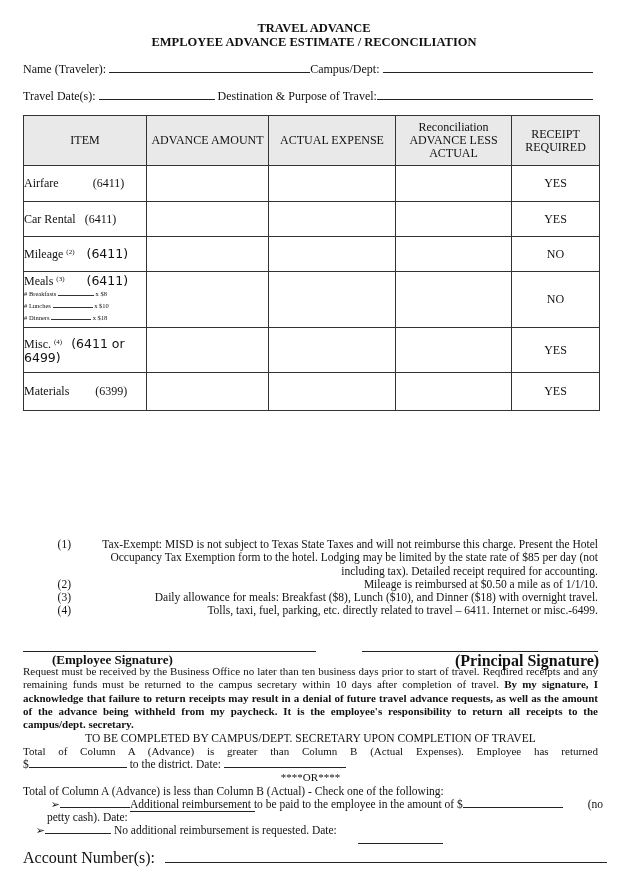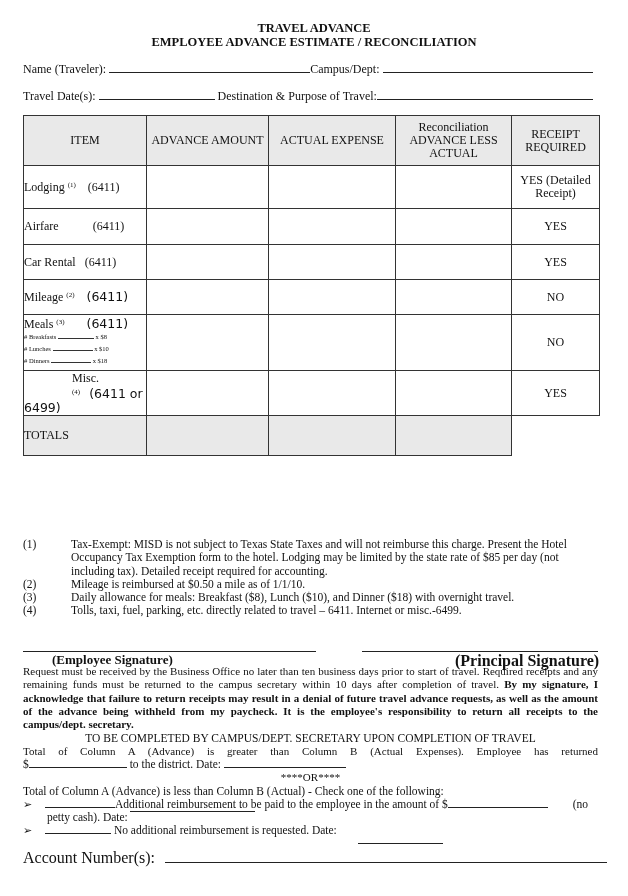--- a/index.html
+++ b/index.html
@@ -1,20 +1,20 @@
 <!DOCTYPE html>
 <html><head>
 <meta charset="utf-8">
 <style>
   html, body { margin: 0; padding: 0; background: #ffffff; }
   body {
     width: 628px; height: 896px; position: relative; overflow: hidden;
     font-family: "Liberation Serif", serif; color: #111; font-size: 12px;
   }
-  .abs { position: absolute; }
+  .abs { position: absolute; text-align: right; }
   .title { left: 0; width: 628px; text-align: center; font-weight: bold; font-size: 12.5px; line-height: 14px; }
   .field-row { left: 23px; font-size: 12px; line-height: 14px; white-space: nowrap; }
   .uline { display: inline-block; border-bottom: 1px solid #222; vertical-align: baseline; height: 11px; }
 
   
   table.grid {
     position: absolute; left: 23px; top: 115px; border-collapse: collapse;
     font-family: "Liberation Serif", serif; font-size: 12px;
   }
   table.grid td, table.grid th {
@@ -74,30 +74,20 @@
       <div>ADVANCE LESS</div>
       <div>ACTUAL</div>
     </th>
     <th class="c-rr">
       <div>RECEIPT</div>
       <div>REQUIRED</div>
     </th>
   </tr>
 
 
-  <tr style="height:43px;">
-    <td class="item"><span>Lodging</span> <sup class="fn">(1)</sup>&nbsp;&nbsp;&nbsp;&nbsp;<span>(6411)</span></td>
-    <td></td>
-    <td></td>
-    <td></td>
-    <td class="rr">
-          <div>YES (Detailed</div>
-          <div>Receipt)</div>
-        </td>
-  </tr>
 
   <tr style="height:36px;">
     <td class="item"><span>Airfare</span><span style="display:inline-block;width:34px;"></span><span>(6411)</span></td>
     <td></td>
     <td></td>
     <td></td>
     <td class="rr">YES</td>
   </tr>
 
   <tr style="height:35px;margin-left:11px;">
@@ -124,37 +114,37 @@
       <span class="meal-sub"><span># Dinners</span> <span class="meal-blank" style="width:40px;"></span> <span>x $18</span></span>
     </td>
     <td></td>
     <td></td>
     <td></td>
     <td class="rr">NO</td>
   </tr>
 
   <tr style="height:45px;">
     <td class="item">
-      <div style="line-height:14px;margin-left:48px;"><span>Misc.</span> <sup class="fn">(4)</sup>&nbsp;&nbsp;&nbsp;<span class="code-sans">(6411 or</span></div>
+      <div style="line-height:14px;"><span>Misc.</span> <sup class="fn">(4)</sup>&nbsp;&nbsp;&nbsp;<span class="code-sans">(6411 or</span></div>
       <div class="code-sans" style="line-height:14px;">6499)</div>
     </td>
     <td></td>
     <td></td>
     <td></td>
     <td class="rr">YES</td>
   </tr>
 
-
-  <tr class="totals" style="height:40px;">
-    <td class="item">TOTALS</td>
-    <td></td>
-    <td></td>
-    <td></td>
-    <td class="empty"></td>
-  </tr>
+  <tr style="height:38px;">
+    <td class="item"><span>Materials</span><span style="display:inline-block;width:26px;"></span><span>(6399)</span></td>
+    <td></td>
+    <td></td>
+    <td></td>
+    <td class="rr">YES</td>
+  </tr>
+
 </tbody>
   </table>
 
 <div class="abs notes">
   <div class="note">
       <span class="num">(1)</span>
       <span class="txt">Tax-Exempt:  MISD is not subject to Texas State Taxes and will not reimburse this charge.  Present the Hotel Occupancy Tax Exemption form to the hotel.  Lodging may be limited by the state rate of $85 per day (not including tax). Detailed receipt required for accounting.</span>
     </div>
   <div class="note">
       <span class="num">(2)</span>

